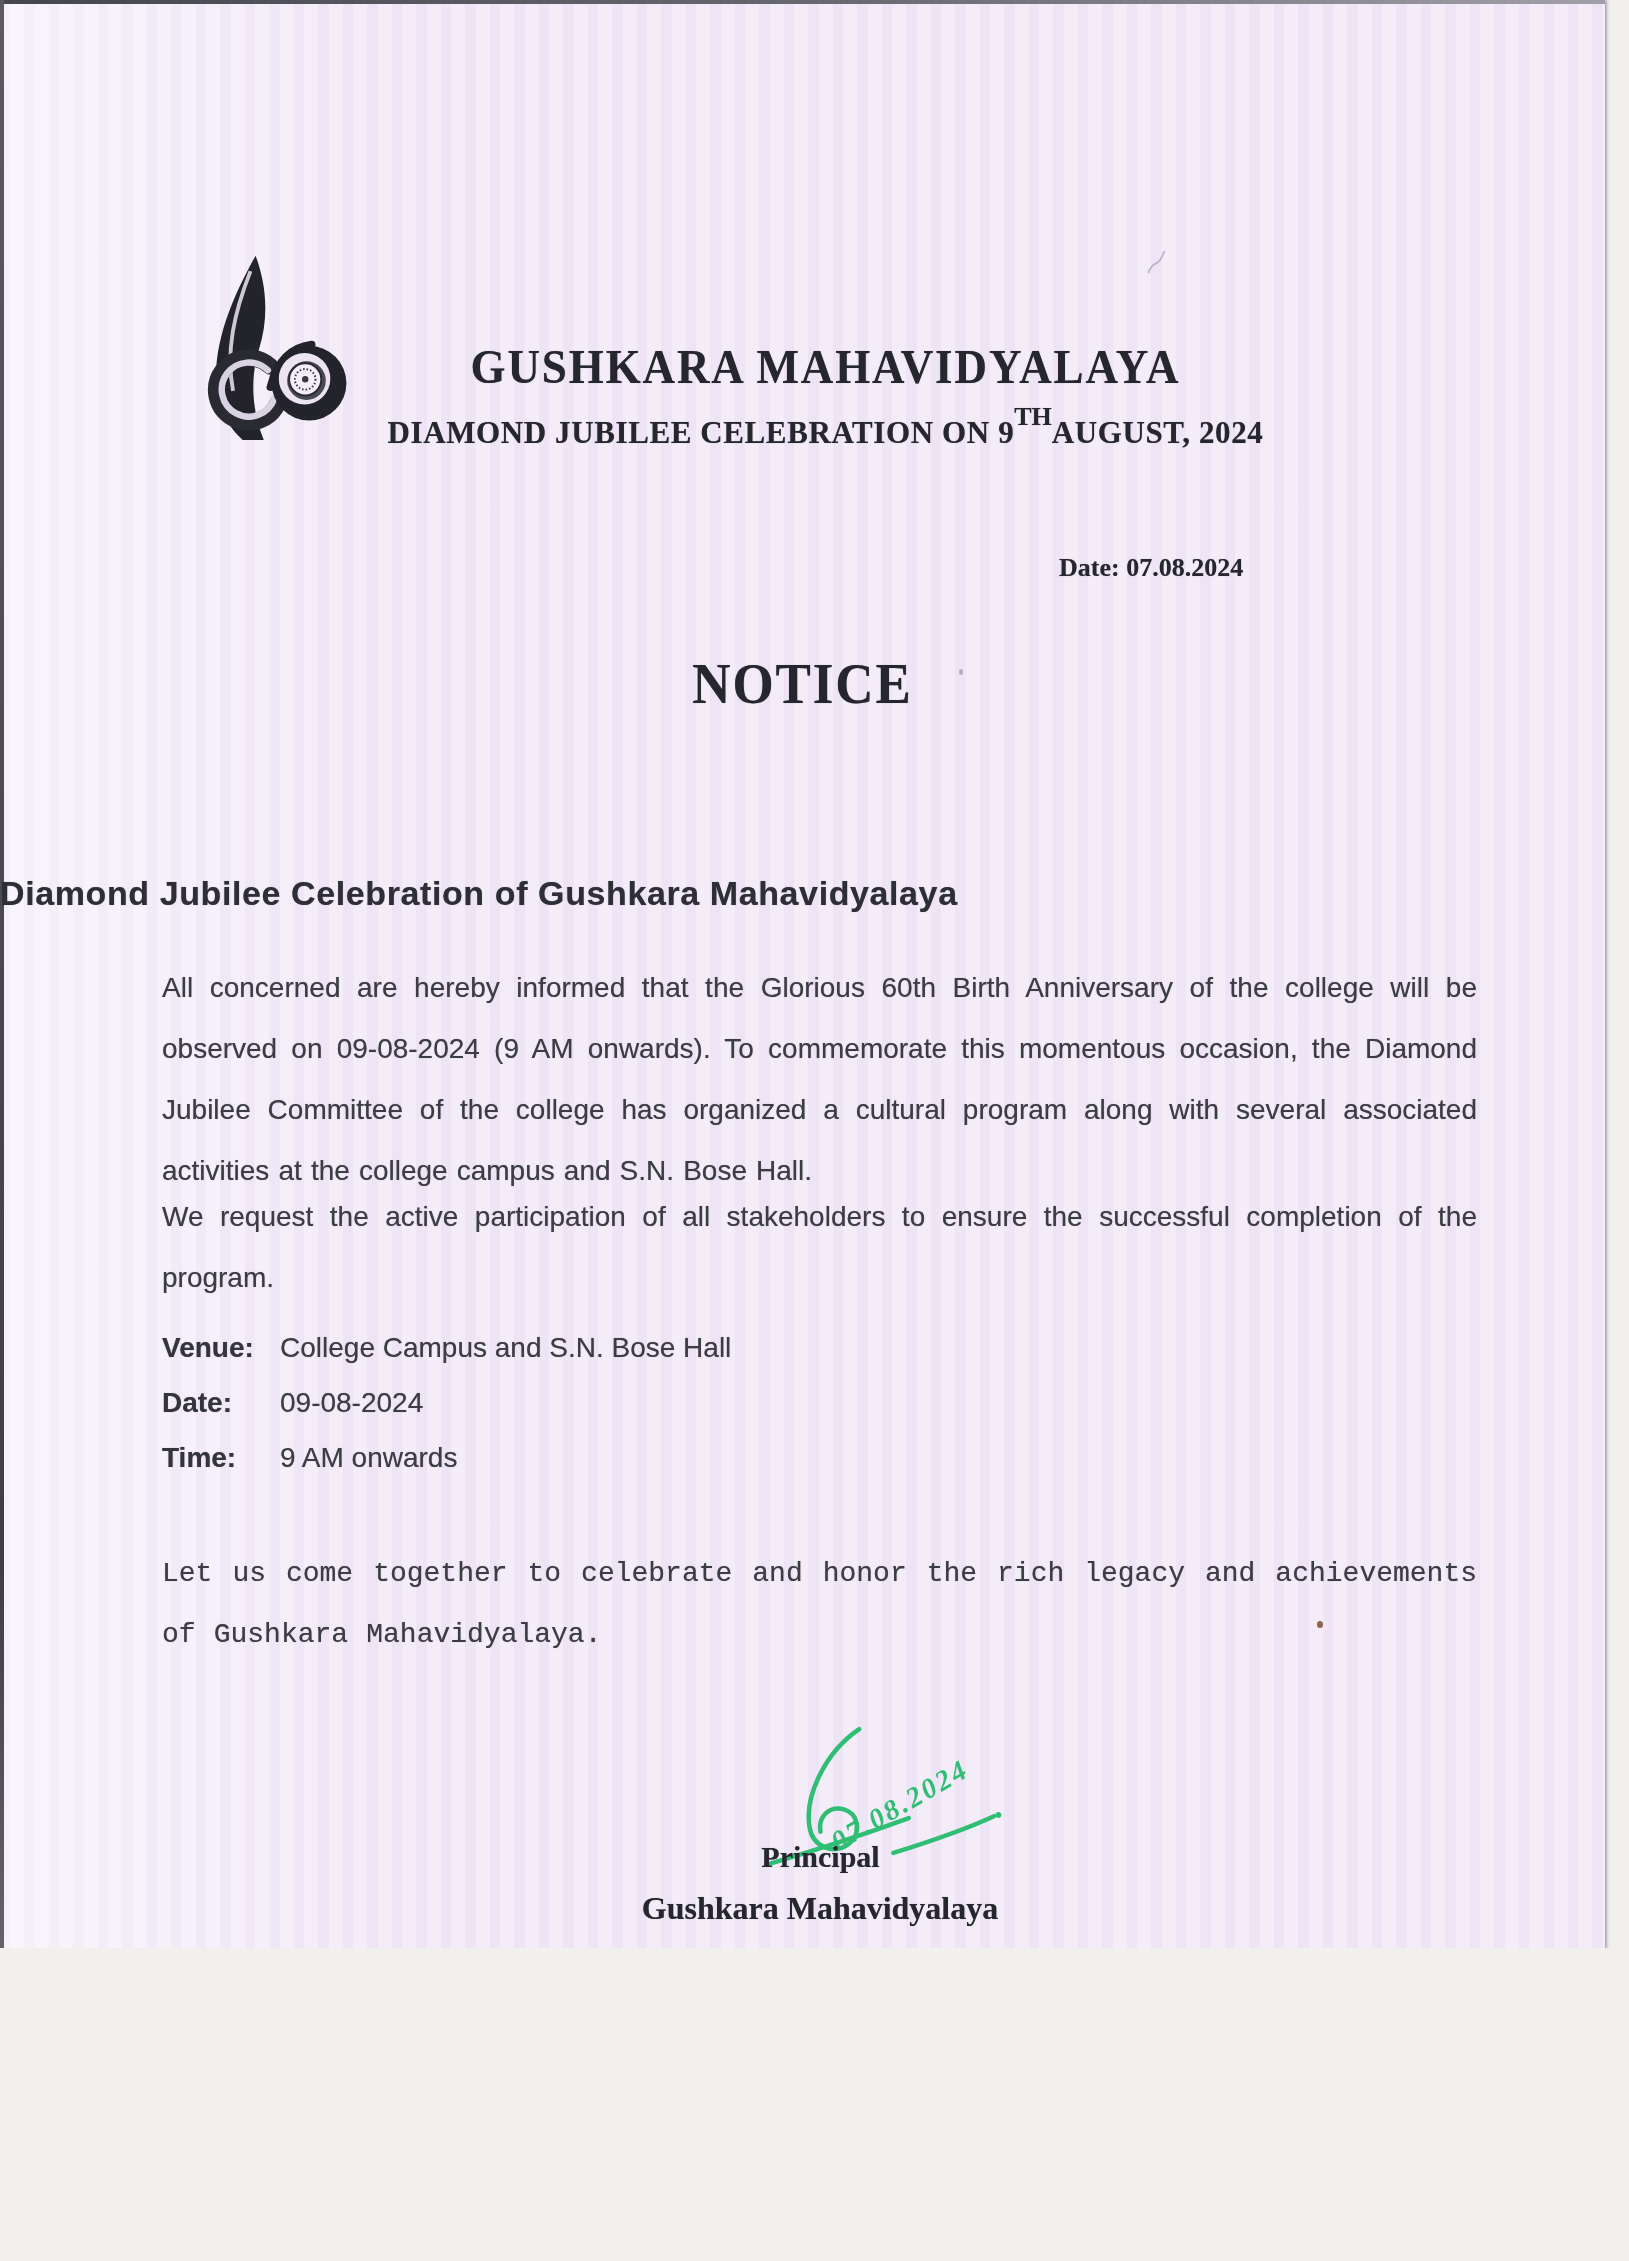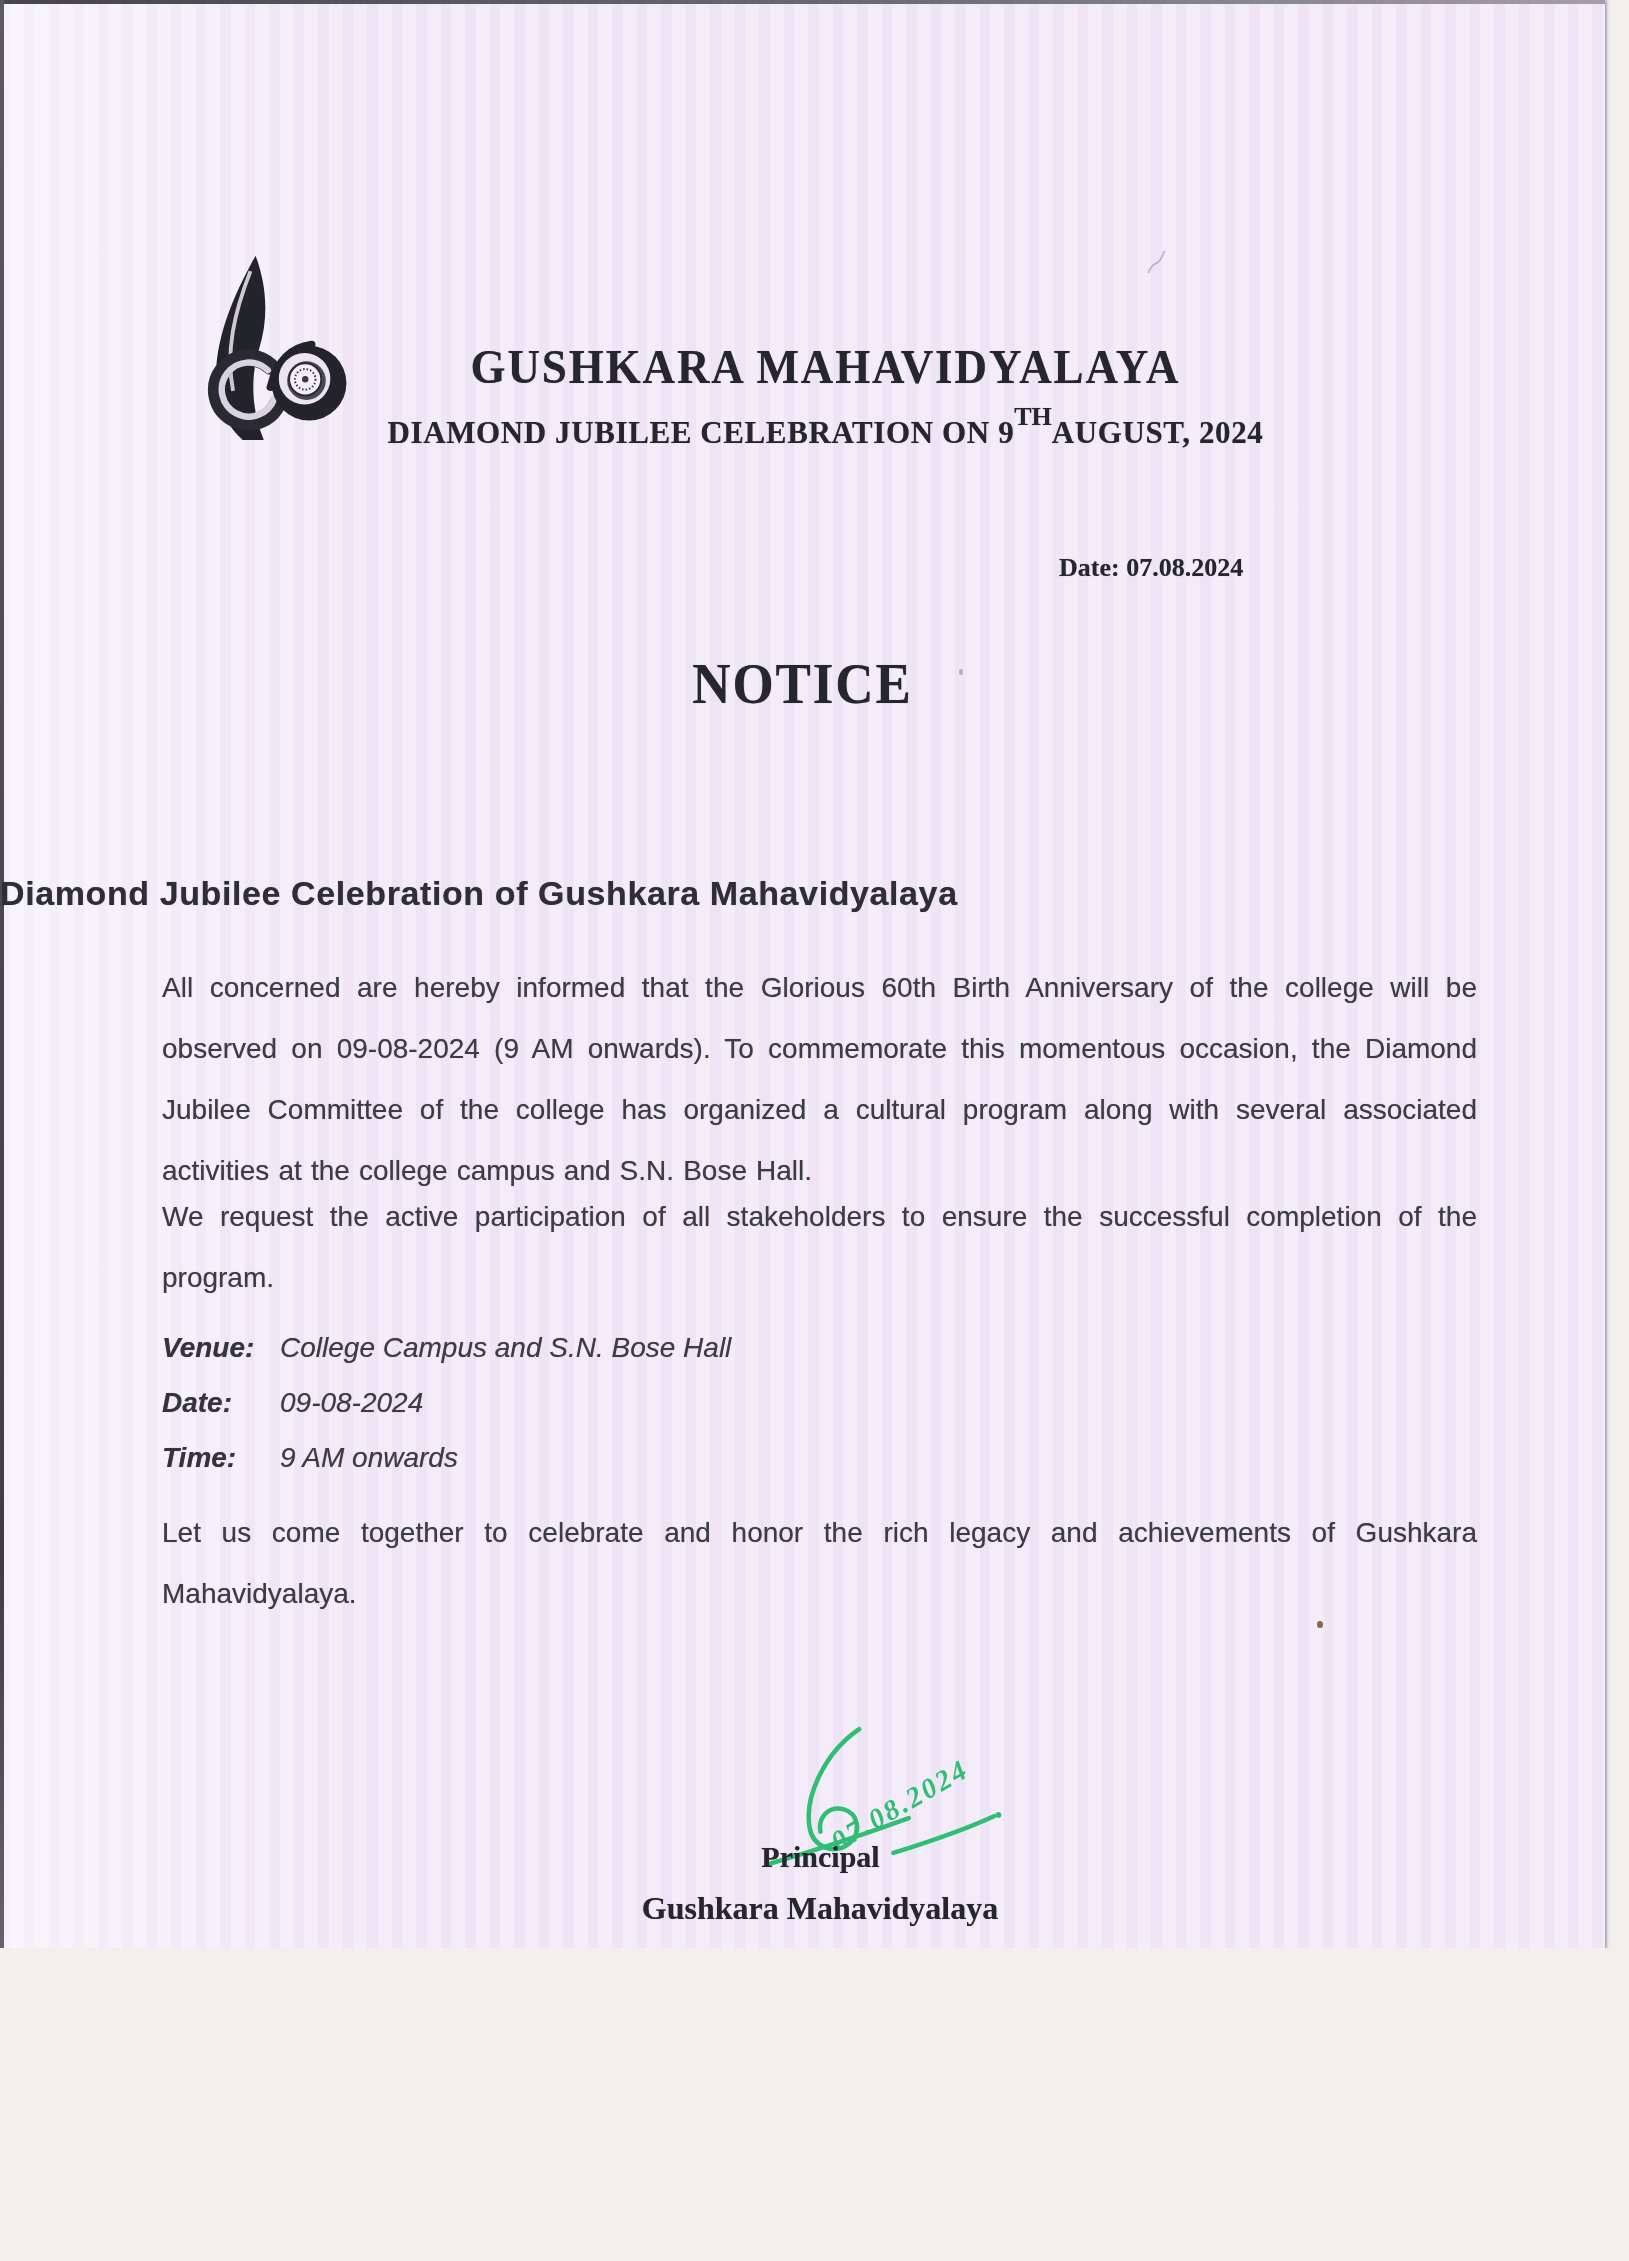--- a/index.html
+++ b/index.html
@@ -43,24 +43,24 @@
     font-family:"Liberation Serif",serif;font-weight:bold;font-size:53px;
     letter-spacing:1.9px;color:#26262e;transform:scaleY(1.06);}
 
   .subject{position:absolute;left:0;top:874px;width:1605px;text-align:left;
     font-weight:bold;font-size:34px;letter-spacing:0.6px;color:#2e2e36;}
 
   .body-para{position:absolute;left:162px;width:1315px;margin:0;
     font-size:28px;line-height:61px;color:#3c3c44;text-align:justify;word-spacing:1.3px;}
   #para-0{top:957px;}
   #para-1{top:1186px;}
-  #para-closing{top:1502px;}
+  #para-closing{top:1543px;font-family:Liberation Mono, monospace;}
 
   .details{position:absolute;left:162px;top:1332px;color:#3c3c44;}
-  .detail-row{height:55px;font-size:28px;font-style:italic;}
+  .detail-row{height:55px;font-size:28px;}
   .detail-label{display:inline-block;width:118px;font-weight:bold;color:#34343c;}
   .detail-value{color:#3c3c44;}
 
   
   .sig-svg{position:absolute;left:727px;top:1720px;}
   .sig-role{position:absolute;left:498px;top:1840px;width:645px;text-align:center;
     font-family:"Liberation Serif",serif;font-weight:bold;font-size:30px;color:#26262e;}
   .sig-inst{position:absolute;left:433px;top:1890px;width:774px;text-align:center;
     font-family:"Liberation Serif",serif;font-weight:bold;font-size:32px;color:#26262e;}
 

